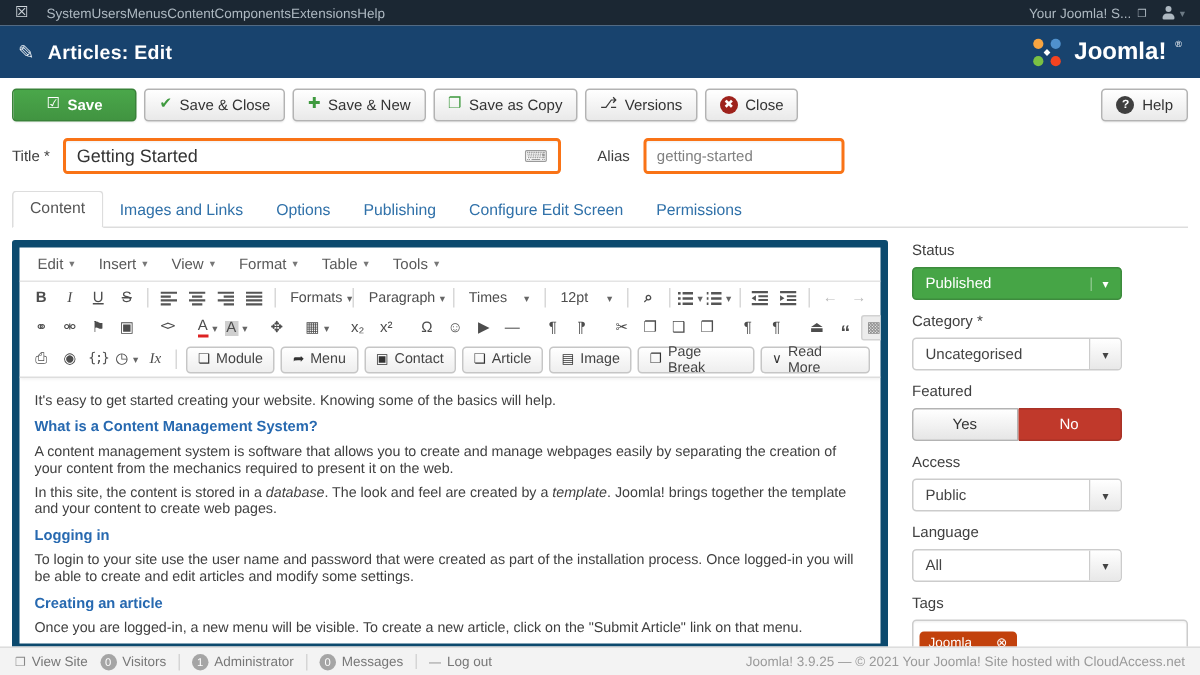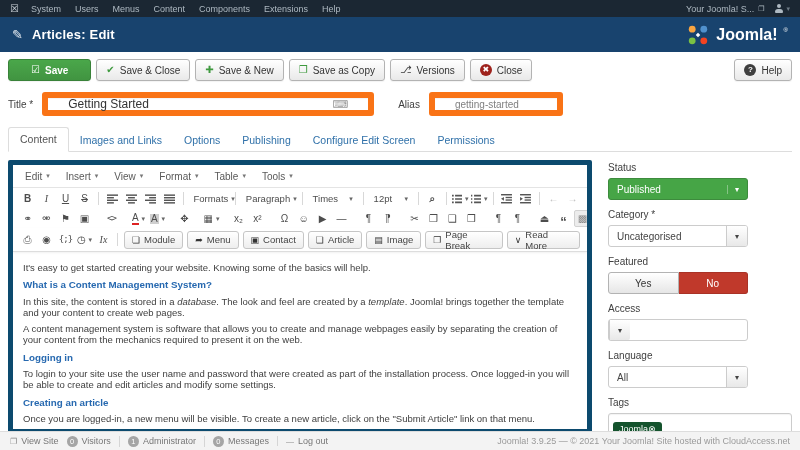--- a/index.html
+++ b/index.html
@@ -2,21 +2,21 @@
 <html><head>
 <meta charset="utf-8">
 <style>
   * { margin:0; padding:0; box-sizing:border-box; }
   body { background:#fff; font-family:"Liberation Sans","DejaVu Sans",sans-serif; }
   .screen { position:relative; width:800px; height:450px; background:#fff; overflow:hidden; }
 
   
   .topnav { height:17px; background:#1b2733; display:flex; align-items:center; padding:0 10px; font-size:9px; color:#aeb9c2; }
   .tn-logo { color:#cfd6dc; font-size:10px; margin-right:12px; }
-  .tn-item { margin-right:14px; cursor:pointer;text-align:right; }
+  .tn-item { cursor:pointer;text-align:right; }
   .tn-right { margin-left:auto; display:flex; align-items:center; gap:10px; }
   .tn-site { display:flex; align-items:center; gap:4px; }
   .ext { font-size:7px; }
   .tn-user { display:flex; align-items:center; gap:3px; }
   .person { position:relative; width:9px; height:9px; display:inline-block; }
   .person::before { content:""; position:absolute; left:2.5px; top:0; width:4px; height:4px; border-radius:50%; background:#aeb9c2; }
   .person::after { content:""; position:absolute; left:0.5px; top:4.5px; width:8px; height:4px; border-radius:3px 3px 1px 1px; background:#aeb9c2; }
   .caret-sm { font-size:7px; color:#6d7a85; }
 
   
@@ -38,21 +38,21 @@
   .ticon.green { color:#3f9a3f; font-weight:bold; }
   .ticon.dark { color:#3a3a3a; }
   .circle { display:inline-flex; align-items:center; justify-content:center; width:12px; height:12px; border-radius:50%; color:#fff; font-size:8px; font-weight:bold; line-height:1; }
   .circle.red { background:#9e221c; }
   .circle.dark { background:#3f3f3f; }
   .tb-spacer { flex:1; }
 
   
   .title-row { display:flex; align-items:center; padding:4px 8px 10px; }
   .f-label { font-size:10px; color:#404040; margin-right:9px; white-space:nowrap; }
-  .input { position:relative; display:flex; align-items:center; height:24px; border:6px solid #f97316; border-radius:3px; background:#fff; padding:0 20px; box-shadow:inset 0 1px 1px rgba(0,0,0,.05); }
+  .input { position:relative; display:flex; align-items:center; height:24px; border:2px solid #f97316; border-radius:3px; background:#fff; padding:0 7px; box-shadow:inset 0 1px 1px rgba(0,0,0,.05); }
   .title-input { width:332px; }
   .title-input .val { font-size:12px; color:#333; }
   .kb-icon { margin-left:auto; color:#9a9a9a; font-size:11px; }
   .alias-label { margin-left:24px; }
   .alias-input { width:134px; }
   .alias-input .val { font-size:10px; color:#808080; }
 
   
   .tabs { display:flex; align-items:flex-end; margin:0 8px; border-bottom:1px solid #ddd; height:26px; }
   .tab { font-size:10.5px; color:#3071a9; padding:5px 11px 6px; cursor:pointer; position:relative; top:1px; }
@@ -101,21 +101,21 @@
   .sel-green { display:flex; align-items:center; width:140px; height:22px; background:#46a546; border:1px solid #3d8b3d; border-radius:3px; color:#fff; font-size:10px; padding:0 8px; cursor:pointer; }
   .sel-green .caret { margin-left:auto; font-size:8px; border-left:1px solid rgba(255,255,255,.35); padding-left:7px; }
   .sel { display:flex; width:140px; height:22px; border:1px solid #ccc; border-radius:3px; background:#fff; cursor:pointer; }
   .sel .sval { flex:1; display:flex; align-items:center; font-size:10px; color:#444; padding:0 8px; }
   .sel .sbtn { width:21px; display:flex; align-items:center; justify-content:center; border-left:1px solid #ccc; background:linear-gradient(#fff,#e8e8e8); border-radius:0 2px 2px 0; font-size:8px; color:#444; }
   .featured { display:flex; width:140px; }
   .feat-btn { flex:1; height:22px; display:flex; align-items:center; justify-content:center; font-size:10px; cursor:pointer; }
   .feat-yes { background:linear-gradient(#fff,#e6e6e6); border:1px solid #b3b3b3; border-radius:3px 0 0 3px; color:#333; }
   .feat-no { background:#c0392b; border:1px solid #a93226; border-left:0; border-radius:0 3px 3px 0; color:#fff; }
   .tags-box { width:100%; height:44px; border:1px solid #ccc; border-radius:3px; background:#fff; padding:4px; box-shadow:inset 0 1px 1px rgba(0,0,0,.05); }
-  .chip { display:inline-flex; align-items:center; gap:0; background:#14532d; color:#fff; font-size:9px; padding:2px 6px; border-radius:3px;text-align:center; }
+  .chip { display:inline-flex; align-items:center; gap:16px; background:#c2410c; color:#fff; font-size:9px; padding:2px 6px; border-radius:3px;text-align:center; }
   .chip-x { font-size:9px; cursor:pointer; }
 
   
   .statusbar { position:absolute; left:0; right:0; bottom:0; height:19px; background:#f3f3f3; border-top:1px solid #ddd; display:flex; align-items:center; padding:0 10px; font-size:9px; color:#777; }
   .sb-left { display:flex; align-items:center; }
   .sb-item { display:flex; align-items:center; gap:4px; padding:0 8px; border-left:1px solid #d5d5d5; cursor:pointer; }
   .sb-item:first-child { border-left:0; padding-left:0; }
   .badge { display:inline-flex; align-items:center; justify-content:center; width:11px; height:11px; border-radius:50%; background:#a5a5a5; color:#fff; font-size:7.5px; }
   .sb-icon { font-size:8px; color:#888; }
   .sb-right { margin-left:auto; color:#9a9a9a; }
@@ -510,22 +510,22 @@
             <span>Page Break</span>
           </span>
           <span class="mini-btn">
             <span class="mi">∨</span>
             <span>Read More</span>
           </span>
         </div>
       <div class="mce-content" id="content">
           <div class="c-p"><span>It's easy to get started creating your website. Knowing some of the basics will help.</span></div>
           <div class="c-h"><span>What is a Content Management System?</span></div>
+          <div class="c-p"><span>A content management system is software that allows you to create and manage webpages easily by separating the creation of your content from the mechanics required to present it on the web.</span></div>
           <div class="c-p"><span>In this site, the content is stored in a </span><em>database</em><span>. The look and feel are created by a </span><em>template</em><span>. Joomla! brings together the template and your content to create web pages.</span></div>
-          <div class="c-p"><span>A content management system is software that allows you to create and manage webpages easily by separating the creation of your content from the mechanics required to present it on the web.</span></div>
           <div class="c-h"><span>Logging in</span></div>
           <div class="c-p"><span>To login to your site use the user name and password that were created as part of the installation process. Once logged-in you will be able to create and edit articles and modify some settings.</span></div>
           <div class="c-h"><span>Creating an article</span></div>
           <div class="c-p"><span>Once you are logged-in, a new menu will be visible. To create a new article, click on the "Submit Article" link on that menu.</span></div>
           <div class="c-p"><span>The new article interface gives you a lot of options, but all you need to do is add a title and put something in the content area. To make it easy to find, set the state to published.</span></div>
         </div>
     </div>
 
     <aside class="sidebar">
       <div class="sb-group">
@@ -545,20 +545,21 @@
       <div class="sb-group">
         <div class="sb-label">Featured</div>
         <div class="featured">
           <span class="feat-btn feat-yes">Yes</span>
           <span class="feat-btn feat-no">No</span>
         </div>
       </div>
       <div class="sb-group">
         <div class="sb-label">Access</div>
         <div class="sel">
+          <span class="sval">Public</span>
           <span class="sbtn">▾</span>
         </div>
       </div>
       <div class="sb-group">
         <div class="sb-label">Language</div>
         <div class="sel">
           <span class="sval">All</span>
           <span class="sbtn">▾</span>
         </div>
       </div>

